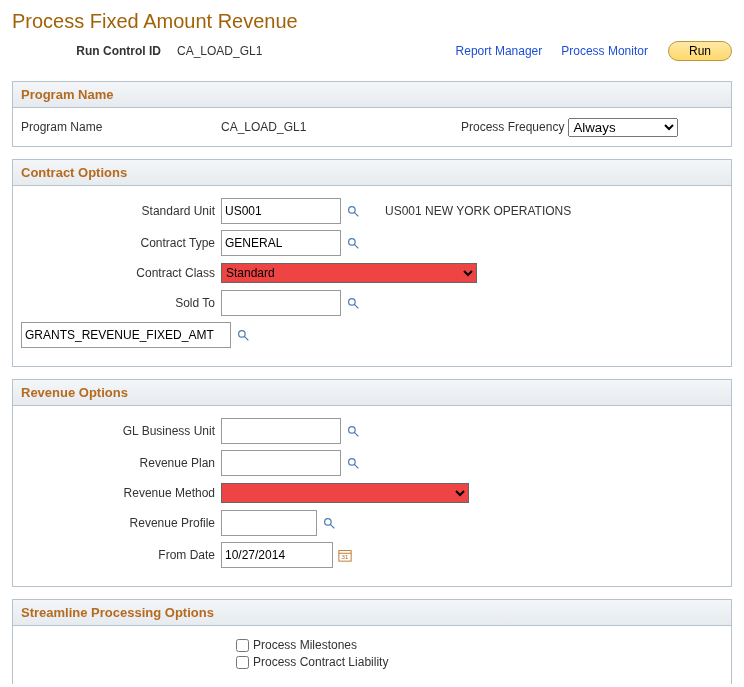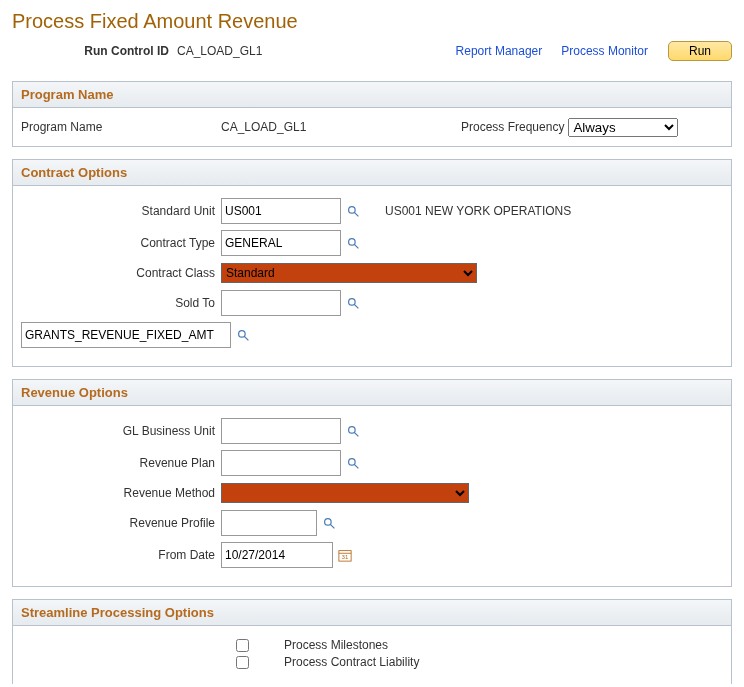--- a/index.html
+++ b/index.html
@@ -18,35 +18,35 @@
     margin-bottom: 8px;
   }
   .top-row {
     display: flex;
     align-items: center;
     margin-bottom: 20px;
   }
   .top-row .label-col {
     text-align: right;
     width: 165px;
-    padding-right: 8px;
+    padding-right: 16px;
     font-weight: bold;
     color: #333;
   }
   .top-row .value { margin-right: auto; }
   .links { display: flex; gap: 19px; align-items: flex-start; margin-left: auto; }
   .link {
     color: #1c4fd6;
     text-decoration: none;
     cursor: pointer;
   }
   .run-btn {
     background: linear-gradient(#ffe8a6, #ffd96b);
     border: 1px solid #b8983e;
-    border-radius: 5px;
+    border-radius: 10px;
     padding: 2px 20px;
     font-size: 12px;
     cursor: pointer;
     margin-left: 20px;
   }
   .section {
     border: 1px solid #b8c2cc;
     margin-bottom: 12px;
   }
   .section-header {
@@ -77,21 +77,21 @@
     border: 1px solid #999;
     padding: 1px 3px;
     font-size: 12px;
     height: 26px;
     font-family: Arial, sans-serif;
   }
   .row select {
     border: 1px solid #666;
     font-size: 12px;
     height: 20px;
-    background: #c2410c;
+    background: #ef4444;
     font-family: Arial, sans-serif;
   }
   .lookup {
     display: inline-flex;
     align-items: center;
     justify-content: center;
     width: 16px;
     height: 16px;
     margin-left: 4px;
     cursor: pointer;
@@ -126,21 +126,20 @@
   .program-row {
     display: flex;
     align-items: center;
     position: relative;
   }
   .check-row {
     display: flex;
     align-items: center;
     margin-bottom: 3px;
     padding-left: 215px;
-    gap: 31px;
   }
   .check-row input[type="checkbox"] {
     margin-right: 4px;
     width: 13px;
     height: 13px;
   }
   .check-row label { font-size: 12px; }
 </style>
 </head>
 <body>

